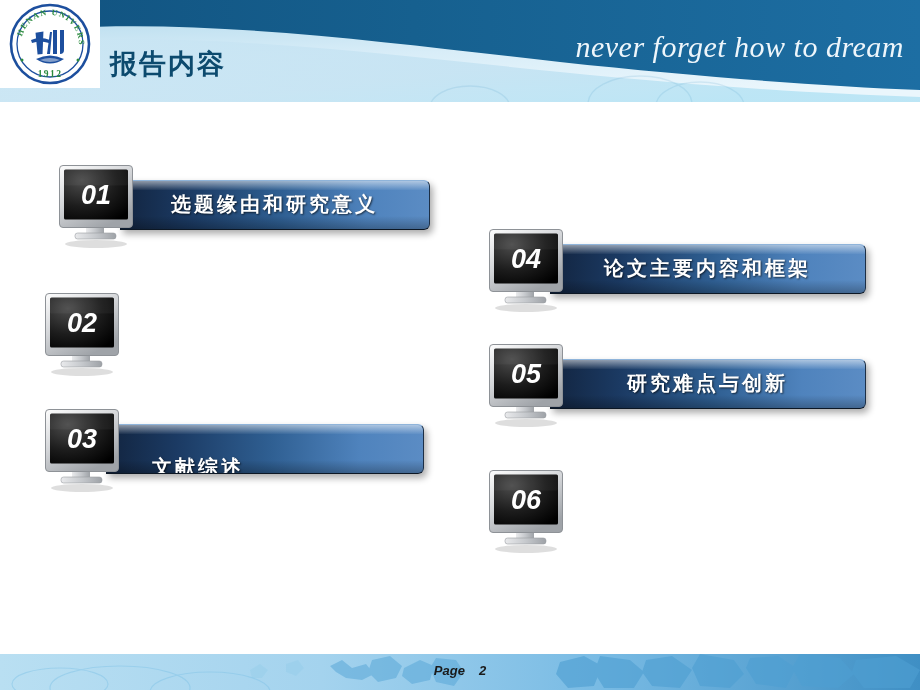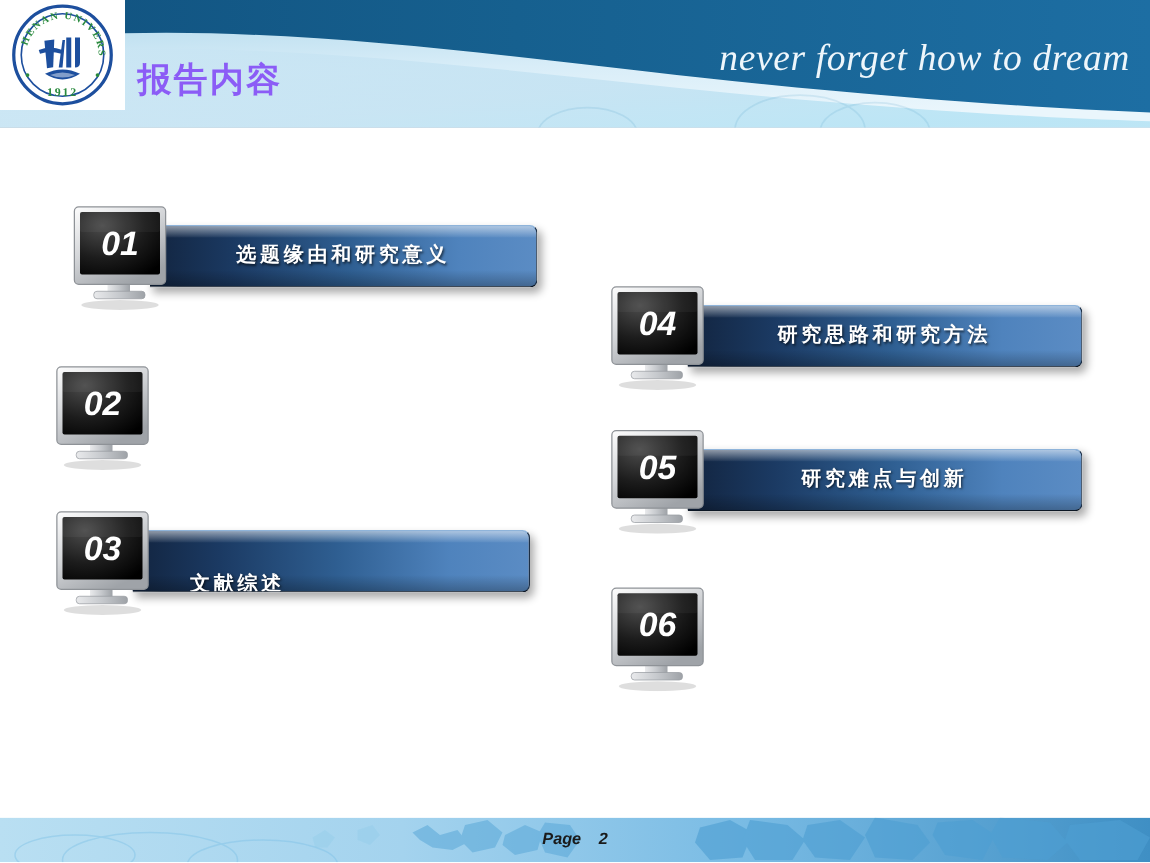--- a/index.html
+++ b/index.html
@@ -28,21 +28,21 @@
     position:absolute; left:0; top:0;
     width:100px; height:88px;
     background:#ffffff;
     z-index:6;
   }
   .logo-svg { position:absolute; left:6px; top:2px; }
 
   .header-title {
     position:absolute; left:110px; top:46px;
     font-size:27px; font-weight:bold;
-    color:#8b5cf6;
+    color:#0c4a6e;
     letter-spacing:2px;
     z-index:5;
     white-space:nowrap;
   }
   .header-tagline {
     position:absolute; right:16px; top:30px;
     font-family:"Liberation Serif", serif;
     font-style:italic;
     font-size:30px;
     color:#eef6fb;
@@ -84,21 +84,21 @@
     content:"";
     position:absolute; left:0; right:0; bottom:0; height:13px;
     background:linear-gradient(to top, rgba(0,0,0,0.26), rgba(0,0,0,0));
   }
   .bar-label {
     position:absolute;
     top:0; left:0; right:0; bottom:0;
     display:flex; align-items:center;
     justify-content:center;
     color:#ffffff;
-    font-size:16px;
+    font-size:20px;
     font-weight:bold;
     letter-spacing:3px;
     text-shadow:1px 1px 2px rgba(0,0,0,0.65);
     z-index:3;
     padding-bottom:2px;
   }
   .bar-label.align-left {
     justify-content:flex-start;
     padding-left:46px;
     margin-top:38px;
@@ -254,21 +254,21 @@
       <rect x="1.5" y="1.5" width="73" height="62" rx="3.5" fill="url(#bez1)" stroke="#8e9297" stroke-width="1"></rect>
       <rect x="6" y="5.5" width="64" height="50" rx="1.6" fill="url(#scr1)"></rect>
       <text x="38" y="40" text-anchor="middle" font-family="'Liberation Sans', sans-serif" font-size="27" font-weight="bold" font-style="italic" fill="#ffffff">03</text>
       <rect x="6" y="5.5" width="64" height="16" rx="1.6" fill="#ffffff" opacity="0.045"></rect>
     </svg>
   </div>
 
   <div class="item" style="left:488px; top:228px; width:378px;">
     <div class="bar-wrap" style="width:316px;">
       <div class="bar">
-        <div class="bar-label">研究思路和研究方法</div>
+        <div class="bar-label">论文主要内容和框架</div>
       </div>
     </div>
     <svg class="monitor" viewBox="0 0 76 84">
       <ellipse cx="38" cy="80" rx="31" ry="4" fill="#000" opacity="0.13"></ellipse>
       <rect x="28" y="60" width="18" height="10" fill="url(#std1)"></rect>
       <rect x="17" y="69" width="41" height="6" rx="2.6" fill="url(#std1)" stroke="#9a9ea3" stroke-width="0.6"></rect>
       <rect x="1.5" y="1.5" width="73" height="62" rx="3.5" fill="url(#bez1)" stroke="#8e9297" stroke-width="1"></rect>
       <rect x="6" y="5.5" width="64" height="50" rx="1.6" fill="url(#scr1)"></rect>
       <text x="38" y="40" text-anchor="middle" font-family="'Liberation Sans', sans-serif" font-size="27" font-weight="bold" font-style="italic" fill="#ffffff">04</text>
       <rect x="6" y="5.5" width="64" height="16" rx="1.6" fill="#ffffff" opacity="0.045"></rect>

